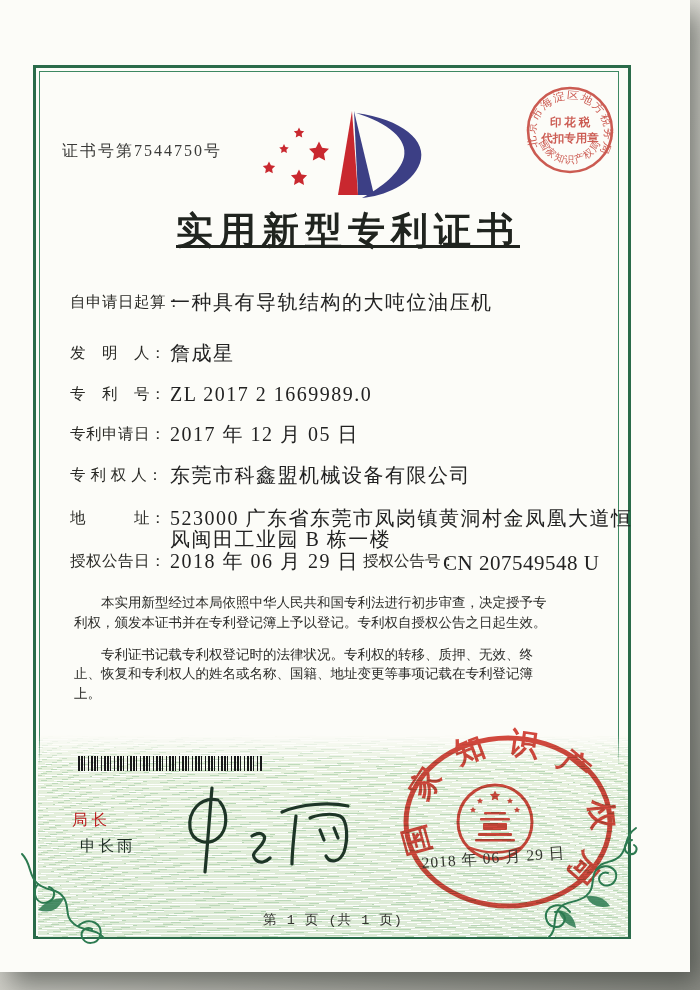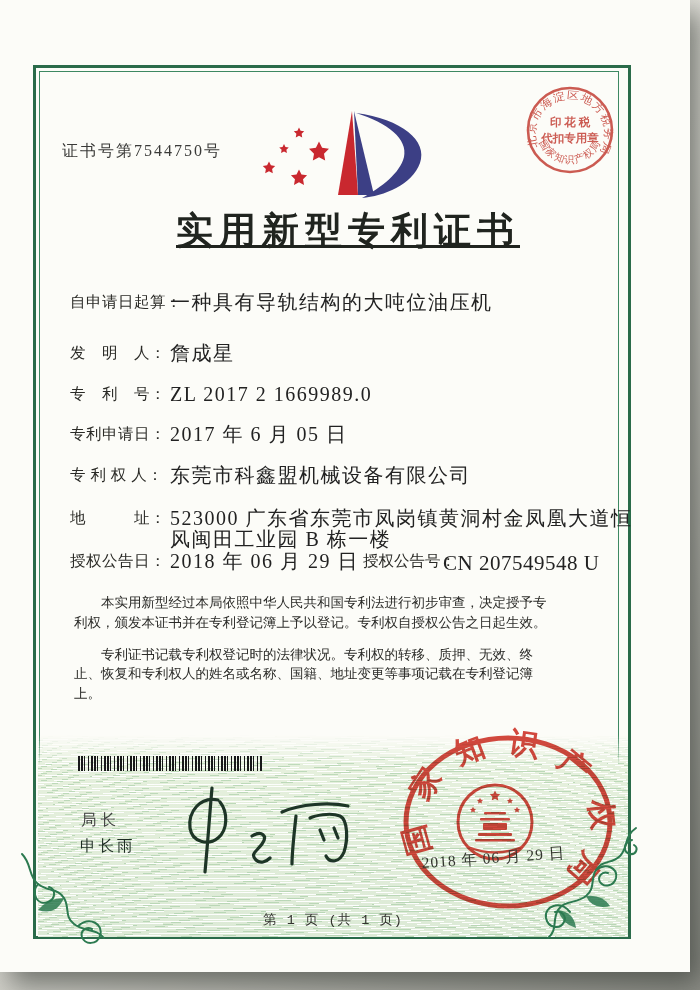--- a/index.html
+++ b/index.html
@@ -45,21 +45,21 @@
   .row .lbl{letter-spacing:.5px;}
   .row .val{position:absolute;left:100px;top:0;width:470px;font-size:20px;letter-spacing:1.5px;line-height:21px;white-space:normal;color:#222;}
   .row2{position:absolute;left:363px;font-size:15.5px;color:#2a2a26;}
   .row2 .val{position:absolute;left:80px;top:0;white-space:nowrap;font-size:21px;letter-spacing:.5px;color:#222;}
   .paras{position:absolute;left:62px;top:581px;width:497px;}
   .paras p{margin:12px;font-size:13.5px;line-height:19.8px;text-indent:2em;color:#2b2b28;}
   .barcode{
     position:absolute;left:78px;top:756px;width:184px;height:15px;
     background:repeating-linear-gradient(90deg,#18181a 0 2px,transparent 2px 3px,#18181a 3px 5px,transparent 5px 6px,#18181a 6px 7px,transparent 7px 10px,#18181a 10px 11px,transparent 11px 13px);
   }
-  .signer-title{position:absolute;left:81px;top:810px;font-family:"Liberation Sans",sans-serif;font-size:15.5px;letter-spacing:4px;color:#404040;}
+  .signer-title{position:absolute;left:72px;top:810px;font-family:"Liberation Sans",sans-serif;font-size:15.5px;letter-spacing:4px;color:#b91c1c;}
   .signer-name{position:absolute;left:80px;top:836px;font-family:"Liberation Sans",sans-serif;font-size:15.5px;letter-spacing:3px;color:#1c2b22;text-align:right;}
   .signature{position:absolute;left:160px;top:778px;}
   .main-seal{position:absolute;left:398px;top:712px;mix-blend-mode:multiply;opacity:.93;}
   .main-seal text{font-family:"Liberation Serif",serif;}
   .footer{position:absolute;left:38px;top:911px;width:590px;text-align:center;font-size:13.5px;letter-spacing:1px;color:#33332f;font-family:Liberation Mono, monospace;}
   .orn{position:absolute;}
   .orn path{stroke:#2c7a50;fill:none;stroke-width:2;stroke-linecap:round;}
   .orn .leaf{fill:#2c7a50;stroke:none;fill-opacity:.85;}
 </style>
 </head>
@@ -112,21 +112,21 @@
   <div class="row" style="top:343px">
     <span class="lbl">发　明　人：</span>
     <span class="val">詹成星</span>
   </div>
   <div class="row" style="top:384px">
     <span class="lbl">专　利　号：</span>
     <span class="val">ZL 2017 2 1669989.0</span>
   </div>
   <div class="row" style="top:424px">
     <span class="lbl">专利申请日：</span>
-    <span class="val">2017 年 6 月 05 日</span>
+    <span class="val">2017 年 12 月 05 日</span>
   </div>
   <div class="row" style="top:465px">
     <span class="lbl">专 利 权 人：</span>
     <span class="val">东莞市科鑫盟机械设备有限公司</span>
   </div>
   <div class="row" style="top:508px">
     <span class="lbl">地　　　址：</span>
     <span class="val">523000 广东省东莞市凤岗镇黄洞村金凤凰大道恒风闽田工业园 B 栋一楼</span>
   </div>
   <div class="row" style="top:551px">

